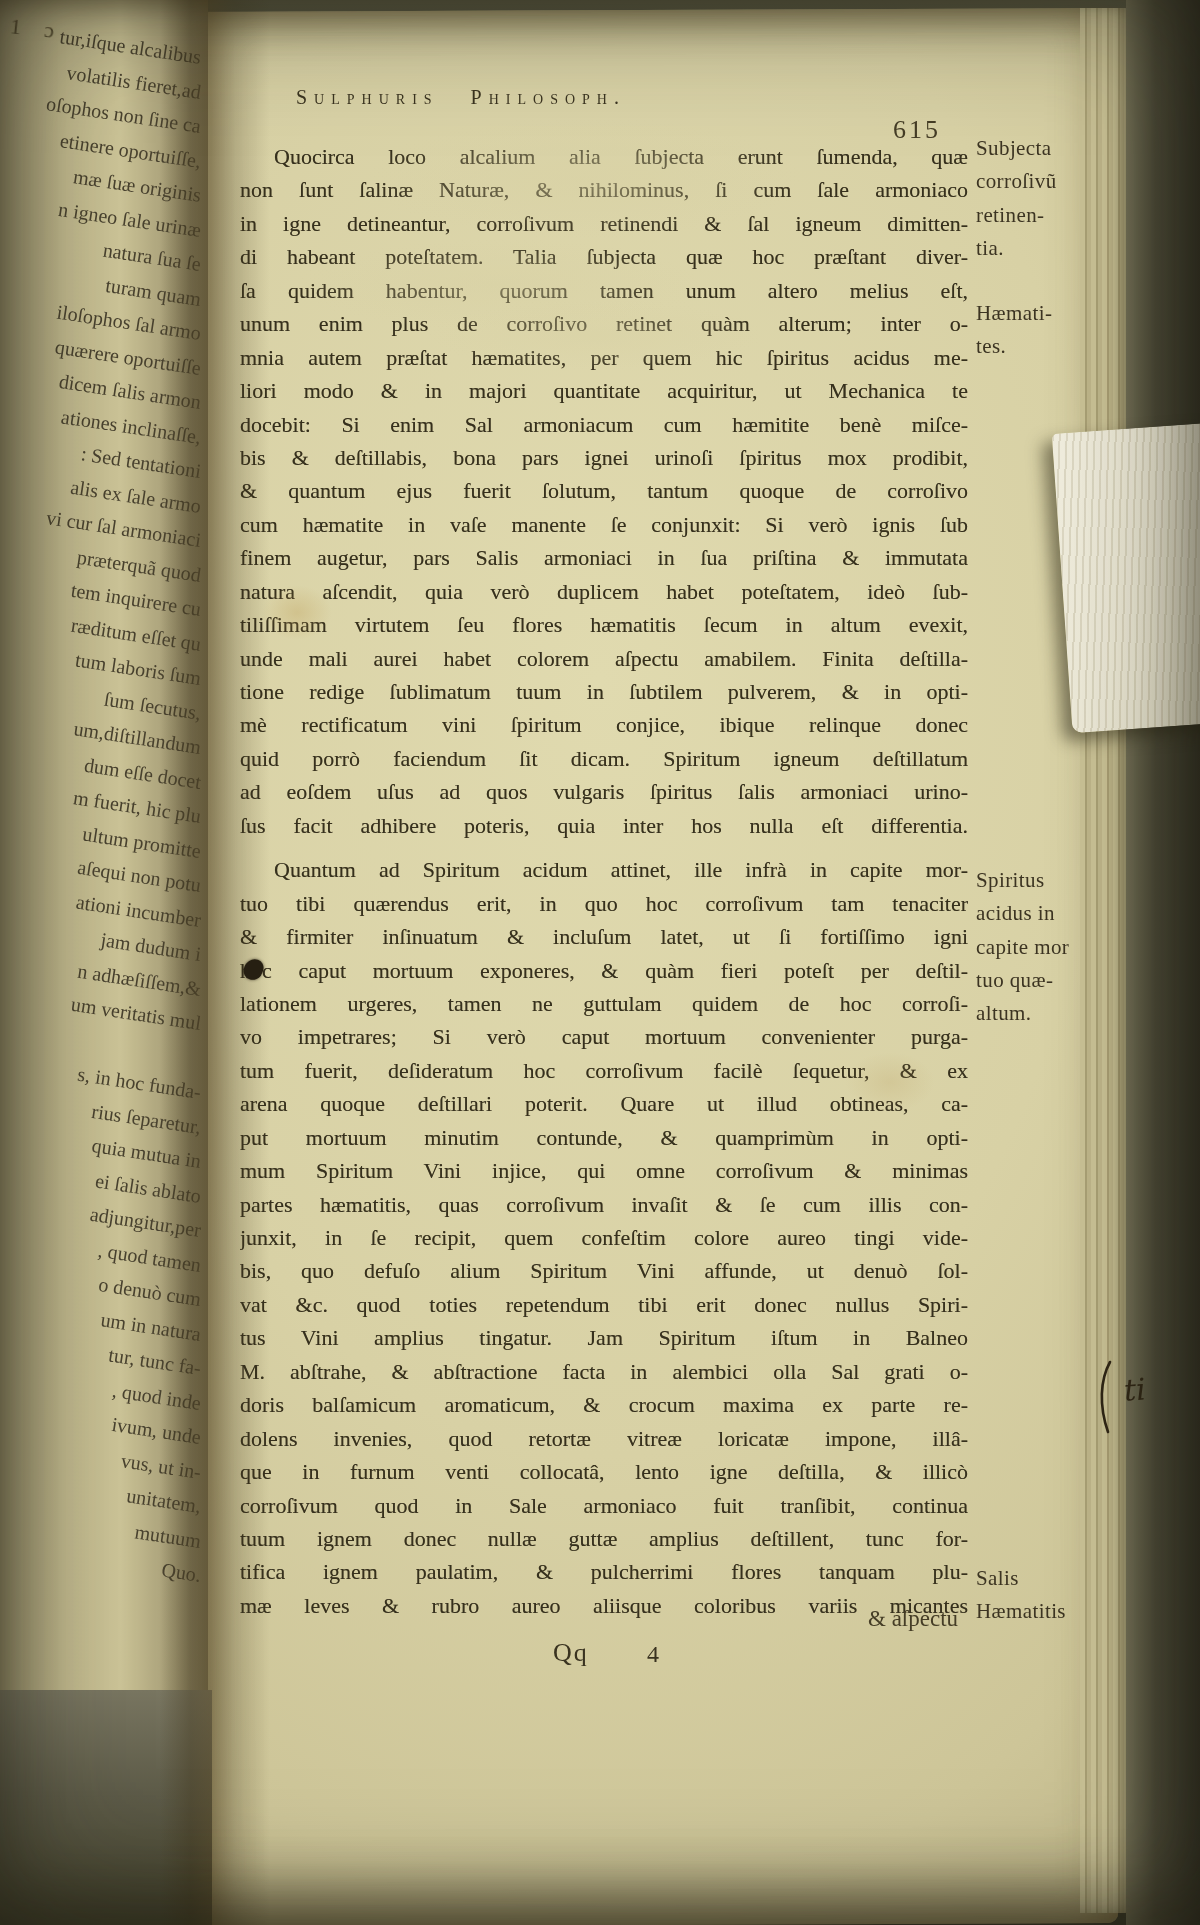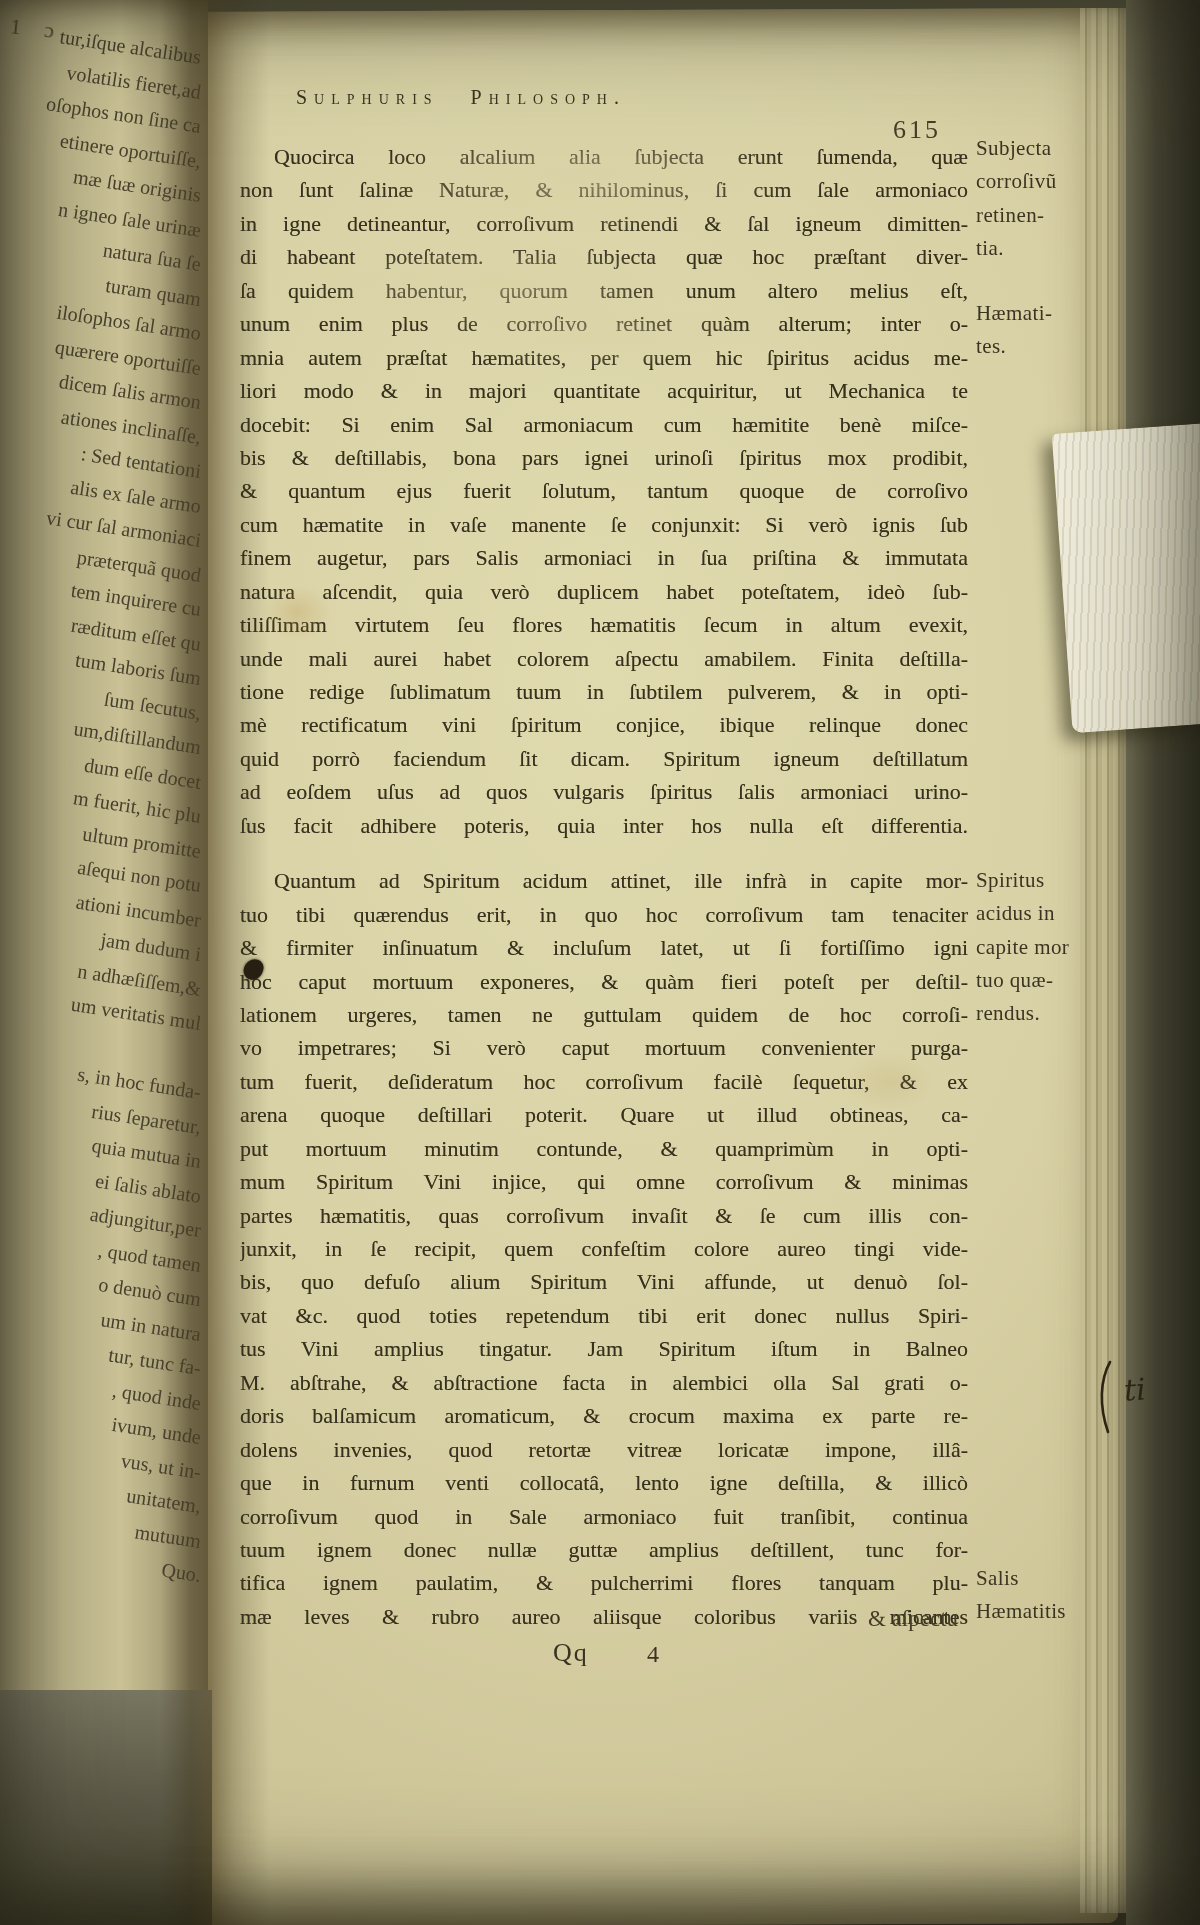--- a/index.html
+++ b/index.html
@@ -41,21 +41,21 @@
       repeating-linear-gradient(96deg,rgba(160,150,118,.22) 0 2px,rgba(0,0,0,0) 2px 7px);
     background-blend-mode:multiply;
     box-shadow:-10px 8px 16px rgba(40,35,18,.5);}
   
   .text-layer{position:absolute;inset:0;z-index:4;color:#36301d;}
   .page-title{position:absolute;left:296px;top:86px;font-variant:small-caps;font-size:20px;
     letter-spacing:7px;word-spacing:20px;color:#3b3420;}
   .page-number{position:absolute;left:893px;top:88px;font-size:26px;letter-spacing:3px;color:#453d26;margin-top:27px;}
   .body-text{position:absolute;left:240px;top:140px;width:728px;font-size:22px;}
   .para{margin:0;}
-  .para2{margin-top:22px;}
+  .para2{margin-top:11px;}
   .b-line{height:33.45px;line-height:33.45px;overflow:hidden;text-align:justify;text-align-last:justify;
     text-shadow:0 0 .6px rgba(42,32,12,.4);}
   .para .b-line:first-child{text-indent:34px;}
   .mnote{position:absolute;left:976px;width:132px;font-size:21px;
     line-height:33.3px;color:#3c3422;letter-spacing:.4px;}
   .mn-line{white-space:nowrap;height:33.3px;overflow:visible;}
   .footer-sig{position:absolute;top:1638px;left:553px;font-size:26px;letter-spacing:2px;color:#3a3320;}
   .footer-num{position:absolute;top:1641px;left:647px;font-size:24px;color:#3a3320;}
   .catchword{position:absolute;top:1606px;left:868px;font-size:23px;color:#453d26;}
   
@@ -205,21 +205,21 @@
       </div>
     <div class="mnote" style="top:297px">
         <div class="mn-line">Hæmati-</div>
         <div class="mn-line">tes.</div>
       </div>
     <div class="mnote" style="top:864px">
         <div class="mn-line">Spiritus</div>
         <div class="mn-line">acidus in</div>
         <div class="mn-line">capite mor</div>
         <div class="mn-line">tuo quæ-</div>
-        <div class="mn-line">rendus.</div>
+        <div class="mn-line">altum.</div>
       </div>
     <div class="mnote" style="top:1562px">
         <div class="mn-line">Salis</div>
         <div class="mn-line">Hæmatitis</div>
       </div>
 
     <div class="footer-sig">Qq</div>
     <div class="footer-num">4</div>
     <div class="catchword">&amp; aſpectu</div>
   </div>

